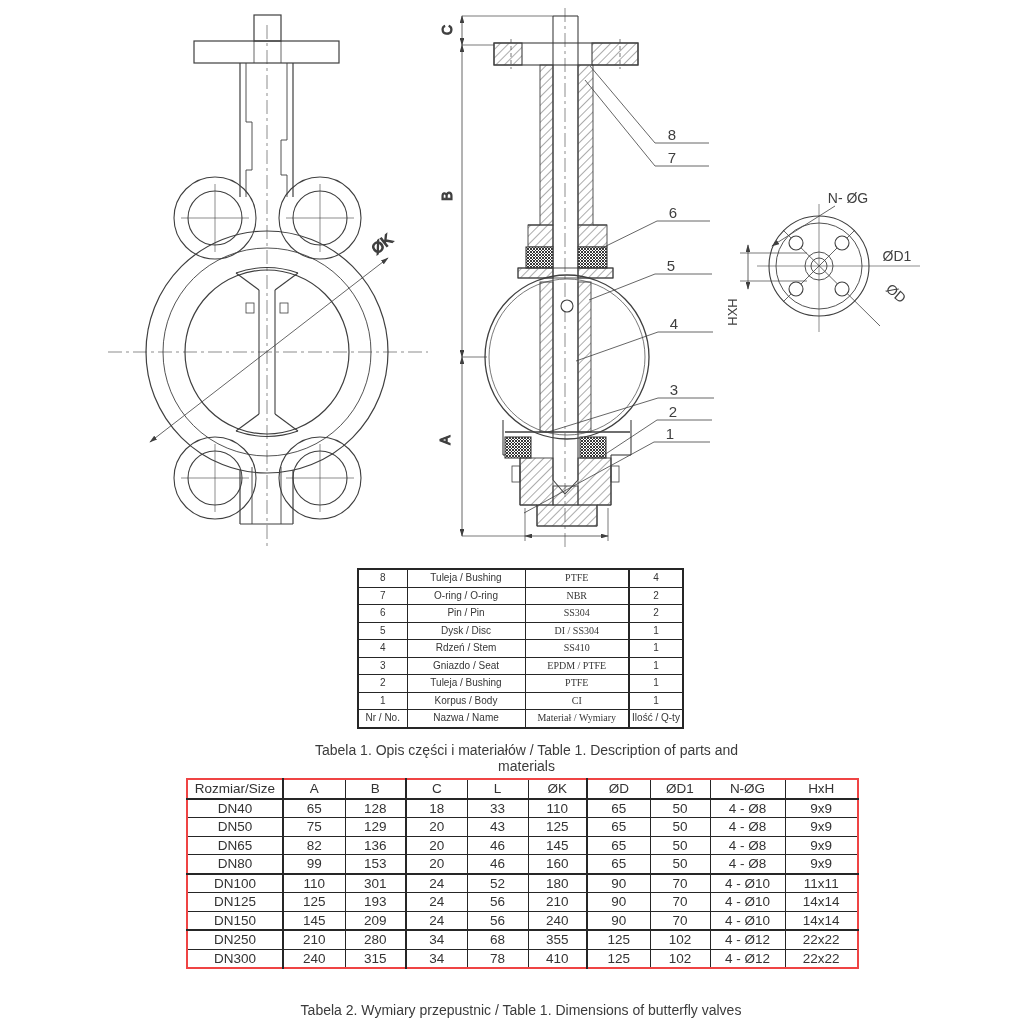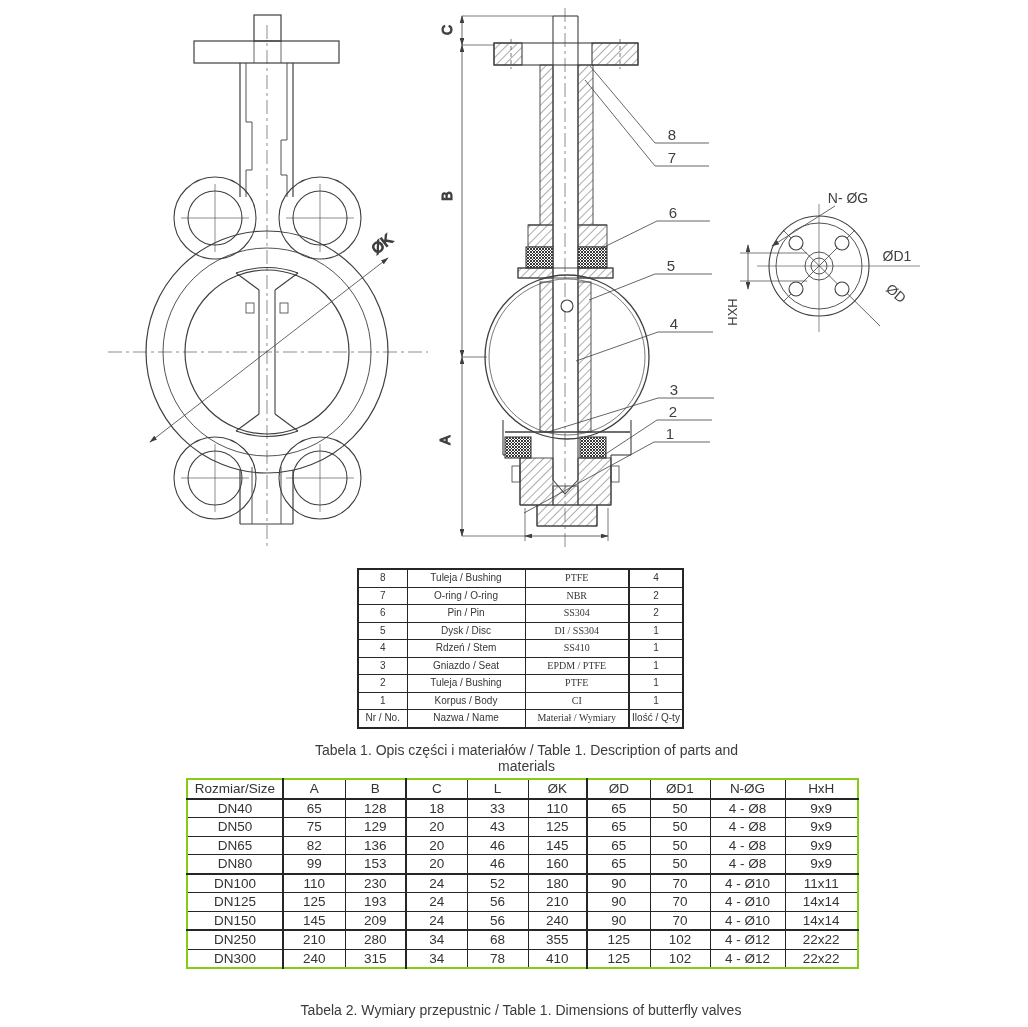--- a/index.html
+++ b/index.html
@@ -6,21 +6,21 @@
   .stage{position:relative;width:1028px;height:1027px;background:#ffffff;overflow:hidden;
          font-family:"Liberation Sans", sans-serif;}
   svg{position:absolute;left:0;top:0;}
   svg text{font-family:"Liberation Sans", sans-serif;fill:#3f3f3f;}
   table{border-collapse:collapse;position:absolute;background:#fff;table-layout:fixed;}
   #t1{left:357px;top:568px;width:325px;border:2px solid #262626;}
   #t1 td{border:1px solid #262626;font-size:10px;color:#363636;text-align:center;
          height:16.5px;padding:0 1px;line-height:1.05;overflow:hidden;white-space:nowrap;}
   #t1 td:nth-child(3){border-right-width:2px;font-family:Liberation Serif, serif;}
   #t1 tr:last-child td{border-top-width:1.5px;margin-top:48px;}
-  #t2{left:186px;top:778px;width:671px;border:2px solid #84cc16;padding-left:36px;}
+  #t2{left:186px;top:778px;width:671px;border:2px solid #ef4444;padding-left:36px;}
   #t2 th,#t2 td{border:1px solid #262626;font-size:13.5px;font-weight:normal;color:#333;
          text-align:center;height:17.5px;padding:0;line-height:1;overflow:hidden;white-space:nowrap;}
   #t2 th:nth-child(1),#t2 td:nth-child(1),
   #t2 th:nth-child(3),#t2 td:nth-child(3),
   #t2 th:nth-child(6),#t2 td:nth-child(6){border-right-width:2.5px;}
   #t2 thead th{border-bottom-width:2.5px;}
   #t2 tbody tr:nth-child(4) td,#t2 tbody tr:nth-child(7) td{border-bottom-width:2.5px;border-radius:6px;}
   .caption{position:absolute;font-size:14px;color:#3b3b3b;text-align:center;}
   #cap1{left:299px;top:742px;width:455px;}
   #cap2{left:286px;top:1002px;width:470px;}
@@ -371,21 +371,21 @@
           <td>46</td>
           <td>160</td>
           <td>65</td>
           <td>50</td>
           <td>4 - Ø8</td>
           <td>9x9</td>
         </tr>
         <tr>
           <td>DN100</td>
           <td>110</td>
-          <td>230</td>
+          <td>301</td>
           <td>24</td>
           <td>52</td>
           <td>180</td>
           <td>90</td>
           <td>70</td>
           <td>4 - Ø10</td>
           <td>11x11</td>
         </tr>
         <tr>
           <td>DN125</td>

